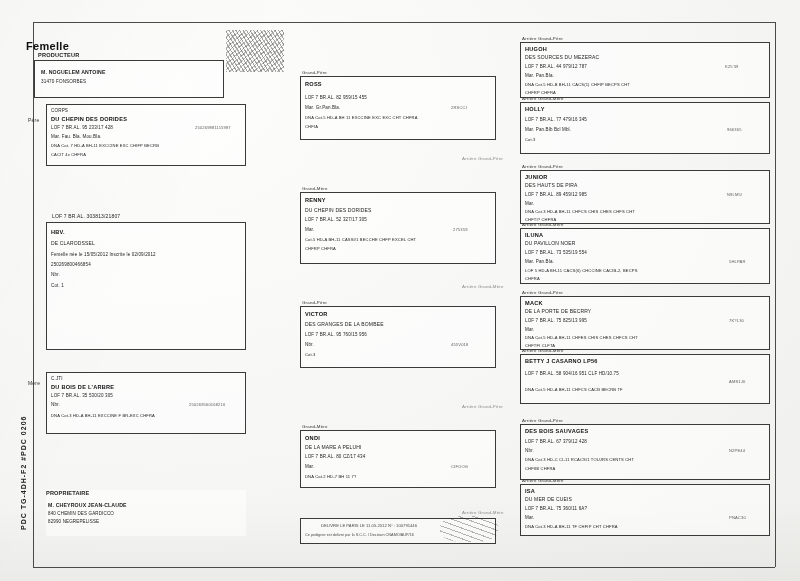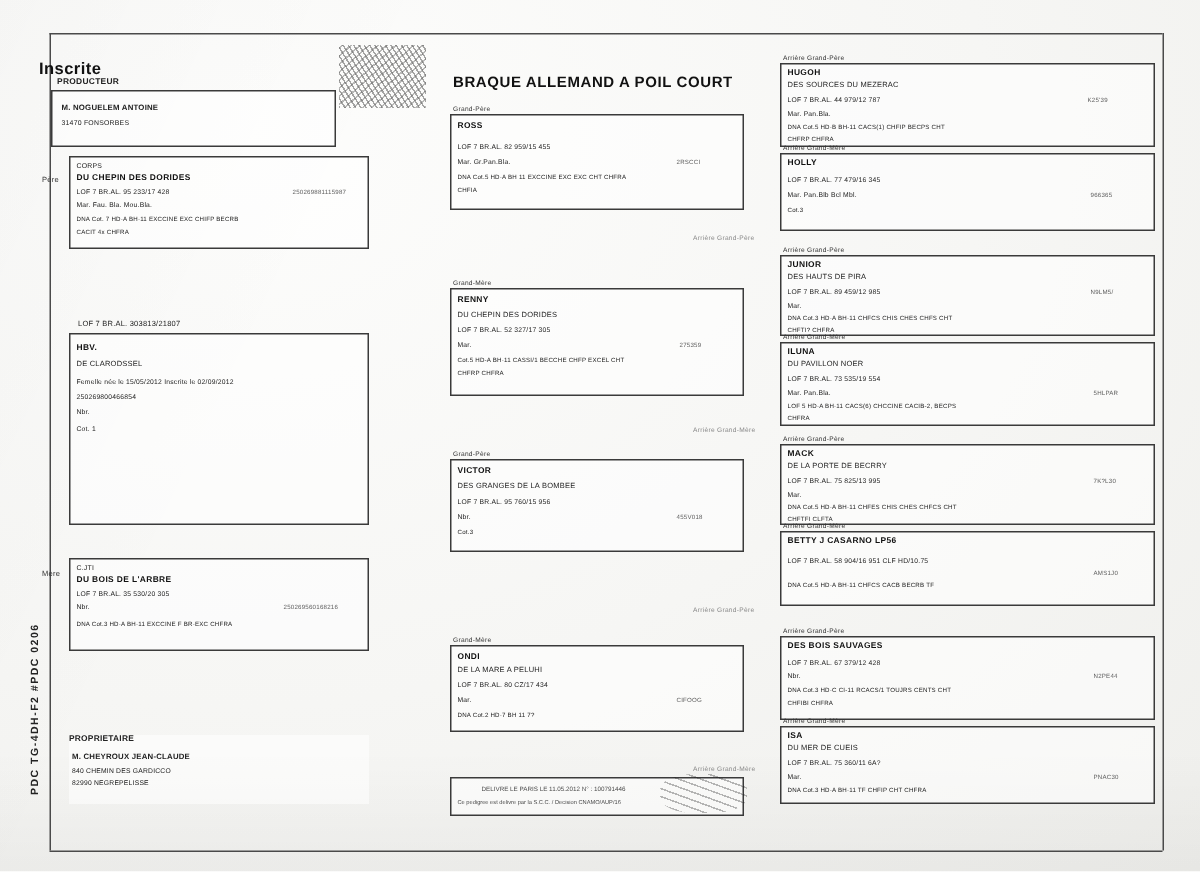--- a/index.html
+++ b/index.html
@@ -78,23 +78,22 @@
 <body>
 
 <div id="sheet">
 
   <div class="rot" style="left:20px;top:530px;font-size:7px;font-weight:bold;letter-spacing:1px;color:#222;">PDC  TG-4DH-F2 #PDC 0206</div>
   <div class="vline" style="left:33px;top:22px;height:545px;background:#4a4a4a;"></div>
   <div class="hline" style="left:33px;top:22px;width:742px;background:#4a4a4a;"></div>
   <div class="vline" style="left:775px;top:22px;height:545px;background:#4a4a4a;"></div>
   <div class="hline" style="left:33px;top:567px;width:742px;background:#4a4a4a;"></div>
 
-  <div class="pedi" style="left:26px;top:40px;">Inscrite</div>
-
-  <div class="titlebig" style="left:302px;top:50px;">BRAQUE ALLEMAND A POIL COURT</div>
+  <div class="pedi" style="left:26px;top:40px;">Femelle</div>
+
 
   <div class="blob" style="left:226px;top:30px;width:58px;height:42px;"></div>
 
   <div class="box" style="left:34px;top:60px;width:190px;height:38px;">
     <div class="lbl" style="left:3px;top:-9px;font-weight:bold;font-size:5.6px;">PRODUCTEUR</div>
     <div class="ln" style="position:absolute;left:6px;top:8px;font-weight:bold;font-size:5.2px;">M. NOGUELEM ANTOINE</div>
     <div class="ln" style="position:absolute;left:6px;top:18px;font-size:4.6px;">31470 FONSORBES</div>
   </div>
 
   <div class="cap" style="left:28px;top:117px;font-size:5px;">Père</div>

